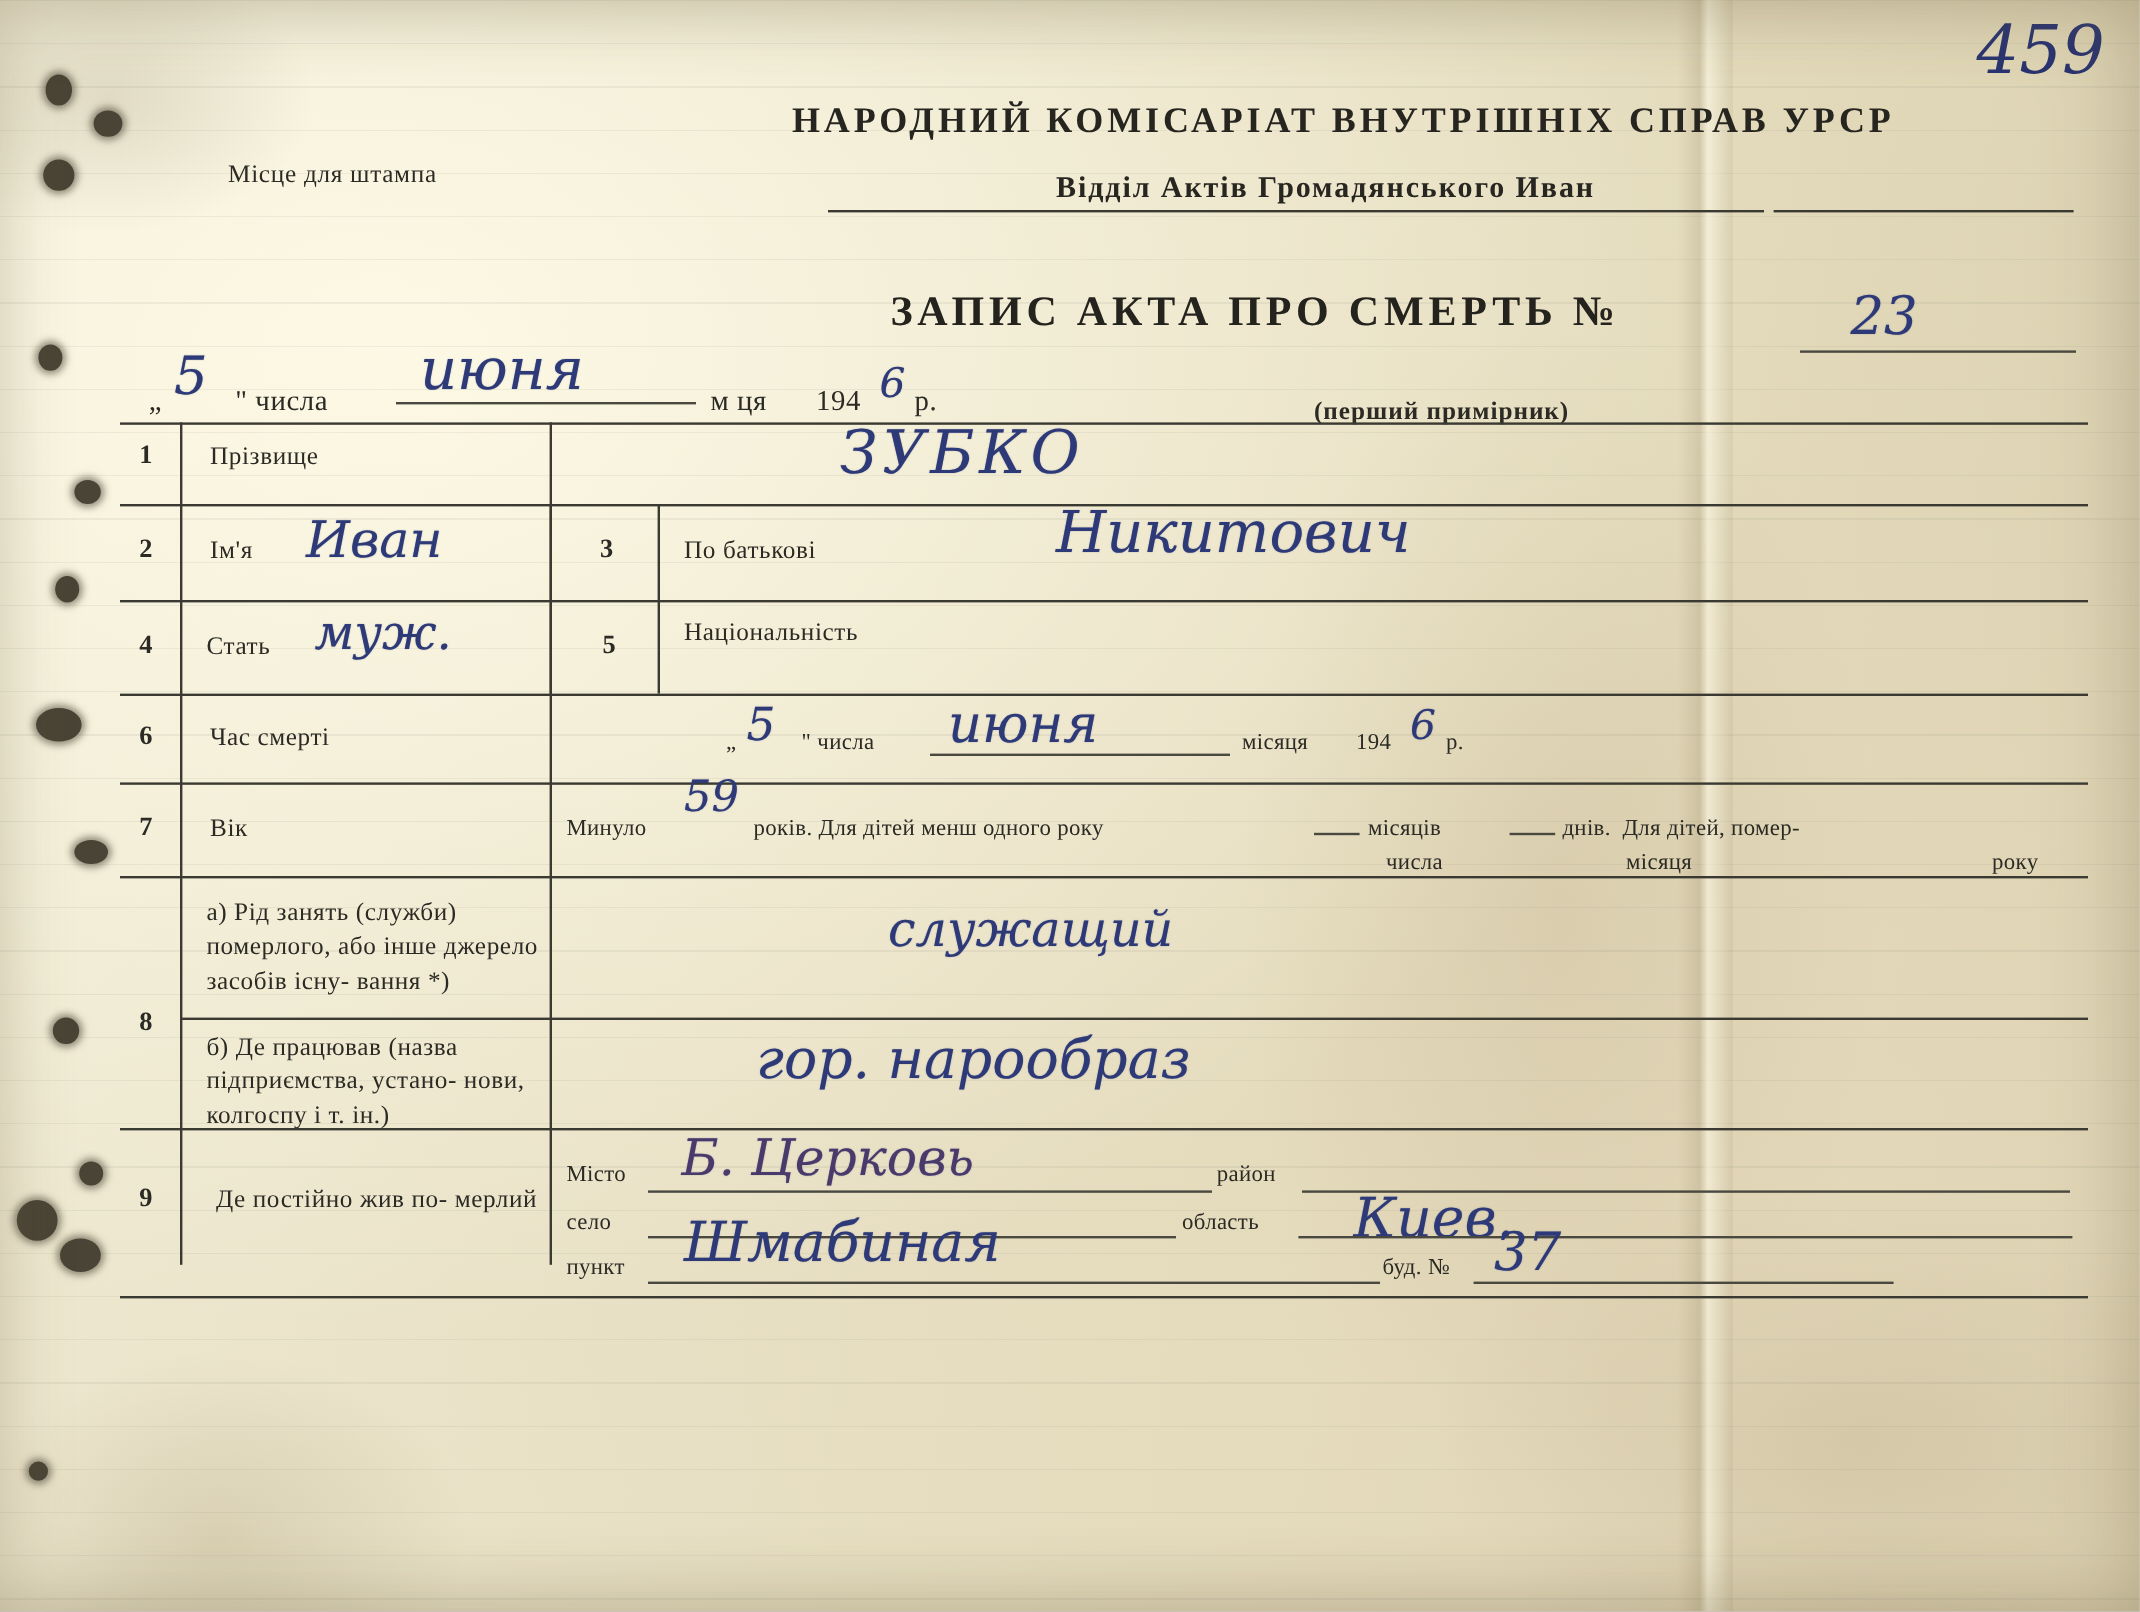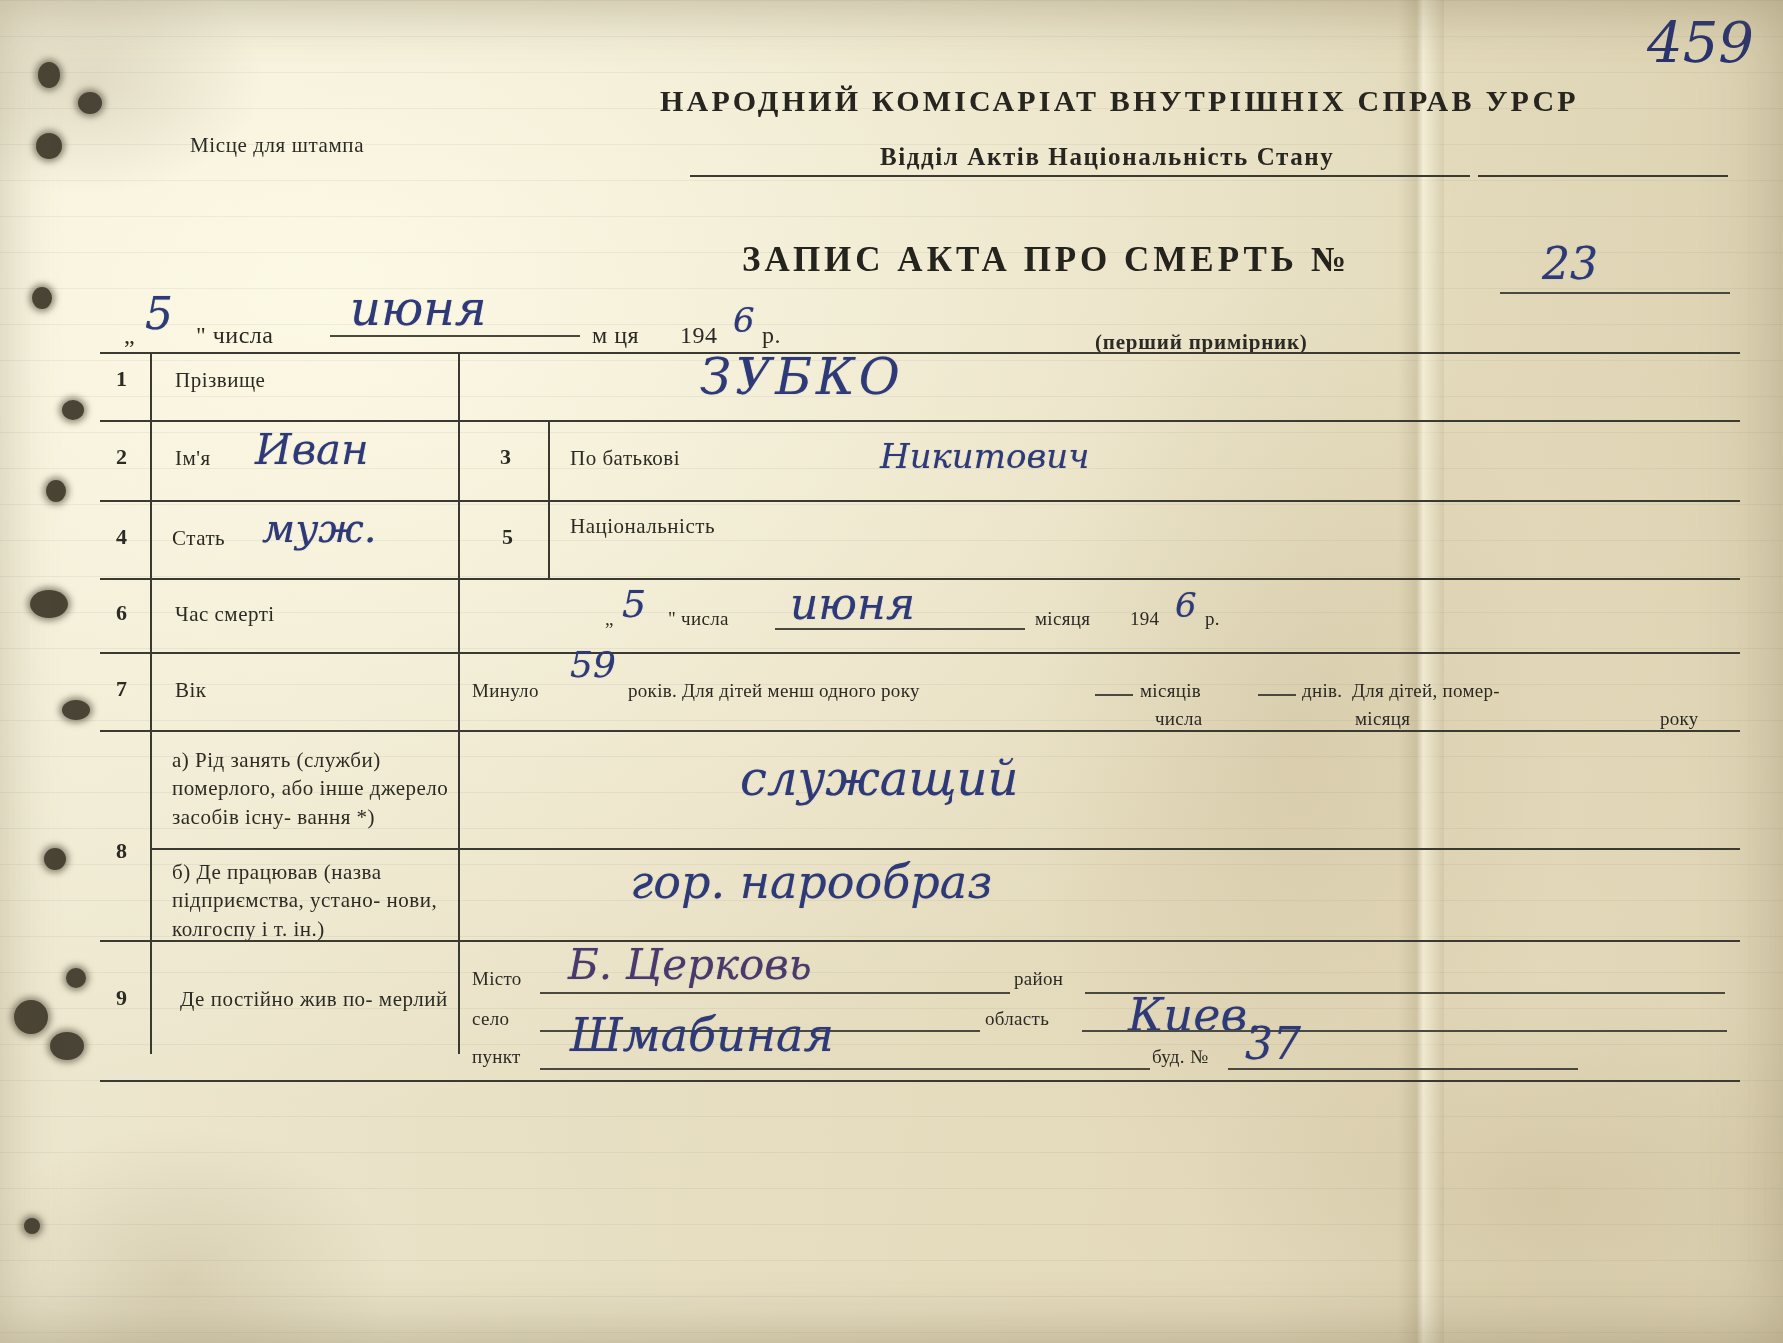--- a/index.html
+++ b/index.html
@@ -187,21 +187,21 @@
   <div class="hole" style="left:62px; top:700px; width:28px; height:20px;"></div>
   <div class="hole" style="left:44px; top:848px; width:22px; height:22px;"></div>
   <div class="hole" style="left:66px; top:968px; width:20px; height:20px;"></div>
   <div class="hole" style="left:14px; top:1000px; width:34px; height:34px;"></div>
   <div class="hole" style="left:50px; top:1032px; width:34px; height:28px;"></div>
   <div class="hole" style="left:24px; top:1218px; width:16px; height:16px;"></div>
 
   <div class="pagenum">459</div>
 
   <div class="hdr1">НАРОДНИЙ КОМІСАРІАТ ВНУТРІШНІХ СПРАВ УРСР</div>
-  <div class="hdr2">Відділ Актів Національність Стану</div>
+  <div class="hdr2">Відділ Актів Громадянського Иван</div>
   <div class="line" style="left:690px; top:175px; width:780px; height:2px;"></div>
   <div class="line" style="left:1478px; top:175px; width:250px; height:2px;"></div>
 
   <div class="hdr3">ЗАПИС АКТА ПРО СМЕРТЬ №</div>
   <div class="ink" style="left:1542px; top:238px; font-size:44px;">23</div>
   <div class="uline" style="left:1500px; top:292px; width:230px;"></div>
 
   <div class="stamp-place">Місце для
 штампа</div>
 
@@ -225,21 +225,21 @@
   <div class="ink" style="left:700px; top:348px; font-size:50px; letter-spacing:4px;">ЗУБКО</div>
   <div class="line" style="left:100px; top:420px; width:1640px;"></div>
 
   <div class="rownum" style="left:116px; top:444px;">2</div>
   <div class="fieldlabel" style="left:175px; top:444px;">Ім'я</div>
   <div class="ink" style="left:255px; top:425px; font-size:42px;">Иван</div>
   <div class="vline" style="left:458px; top:420px; height:80px;"></div>
   <div class="rownum" style="left:500px; top:444px;">3</div>
   <div class="vline" style="left:548px; top:420px; height:80px;"></div>
   <div class="fieldlabel" style="left:570px; top:444px;">По батькові</div>
-  <div class="ink" style="left:880px; top:436px; font-size:34px;">Никитович</div>
+  <div class="ink" style="left:880px; top:416px; font-size:48px;">Никитович</div>
   <div class="line" style="left:100px; top:500px; width:1640px;"></div>
 
   <div class="rownum" style="left:116px; top:524px;">4</div>
   <div class="fieldlabel" style="left:172px; top:524px;">Стать</div>
   <div class="ink" style="left:262px; top:505px; font-size:40px;">муж.</div>
   <div class="vline" style="left:458px; top:500px; height:78px;"></div>
   <div class="rownum" style="left:502px; top:524px;">5</div>
   <div class="vline" style="left:548px; top:500px; height:78px;"></div>
   <div class="fieldlabel" style="left:570px; top:512px;">Національність</div>
   <div class="line" style="left:100px; top:578px; width:1640px;"></div>
@@ -270,21 +270,21 @@
   <div class="small" style="left:1155px; top:708px;">числа</div>
   <div class="small" style="left:1355px; top:708px;">місяця</div>
   <div class="small" style="left:1660px; top:708px;">року</div>
   <div class="line" style="left:100px; top:730px; width:1640px;"></div>
 
   <div class="rownum" style="left:116px; top:838px;">8</div>
   <div class="fieldlabel" style="left:172px; top:746px; width:280px;">а) Рід занять (служби)
 померлого, або інше
 джерело засобів існу-
 вання *)</div>
-  <div class="ink" style="left:740px; top:750px; font-size:48px;">служащий</div>
+  <div class="ink" style="left:740px; top:750px; font-size:41px;">служащий</div>
   <div class="line" style="left:150px; top:848px; width:1590px;"></div>
 
   <div class="fieldlabel" style="left:172px; top:858px; width:280px;">б) Де працював (назва
 підприємства, устано-
 нови, колгоспу і т. ін.)</div>
   <div class="ink" style="left:630px; top:855px; font-size:46px;">гор. нарообраз</div>
   <div class="line" style="left:100px; top:940px; width:1640px;"></div>
 
   <div class="rownum" style="left:116px; top:985px;">9</div>
   <div class="fieldlabel" style="left:180px; top:985px; width:270px;">Де постійно жив по-

